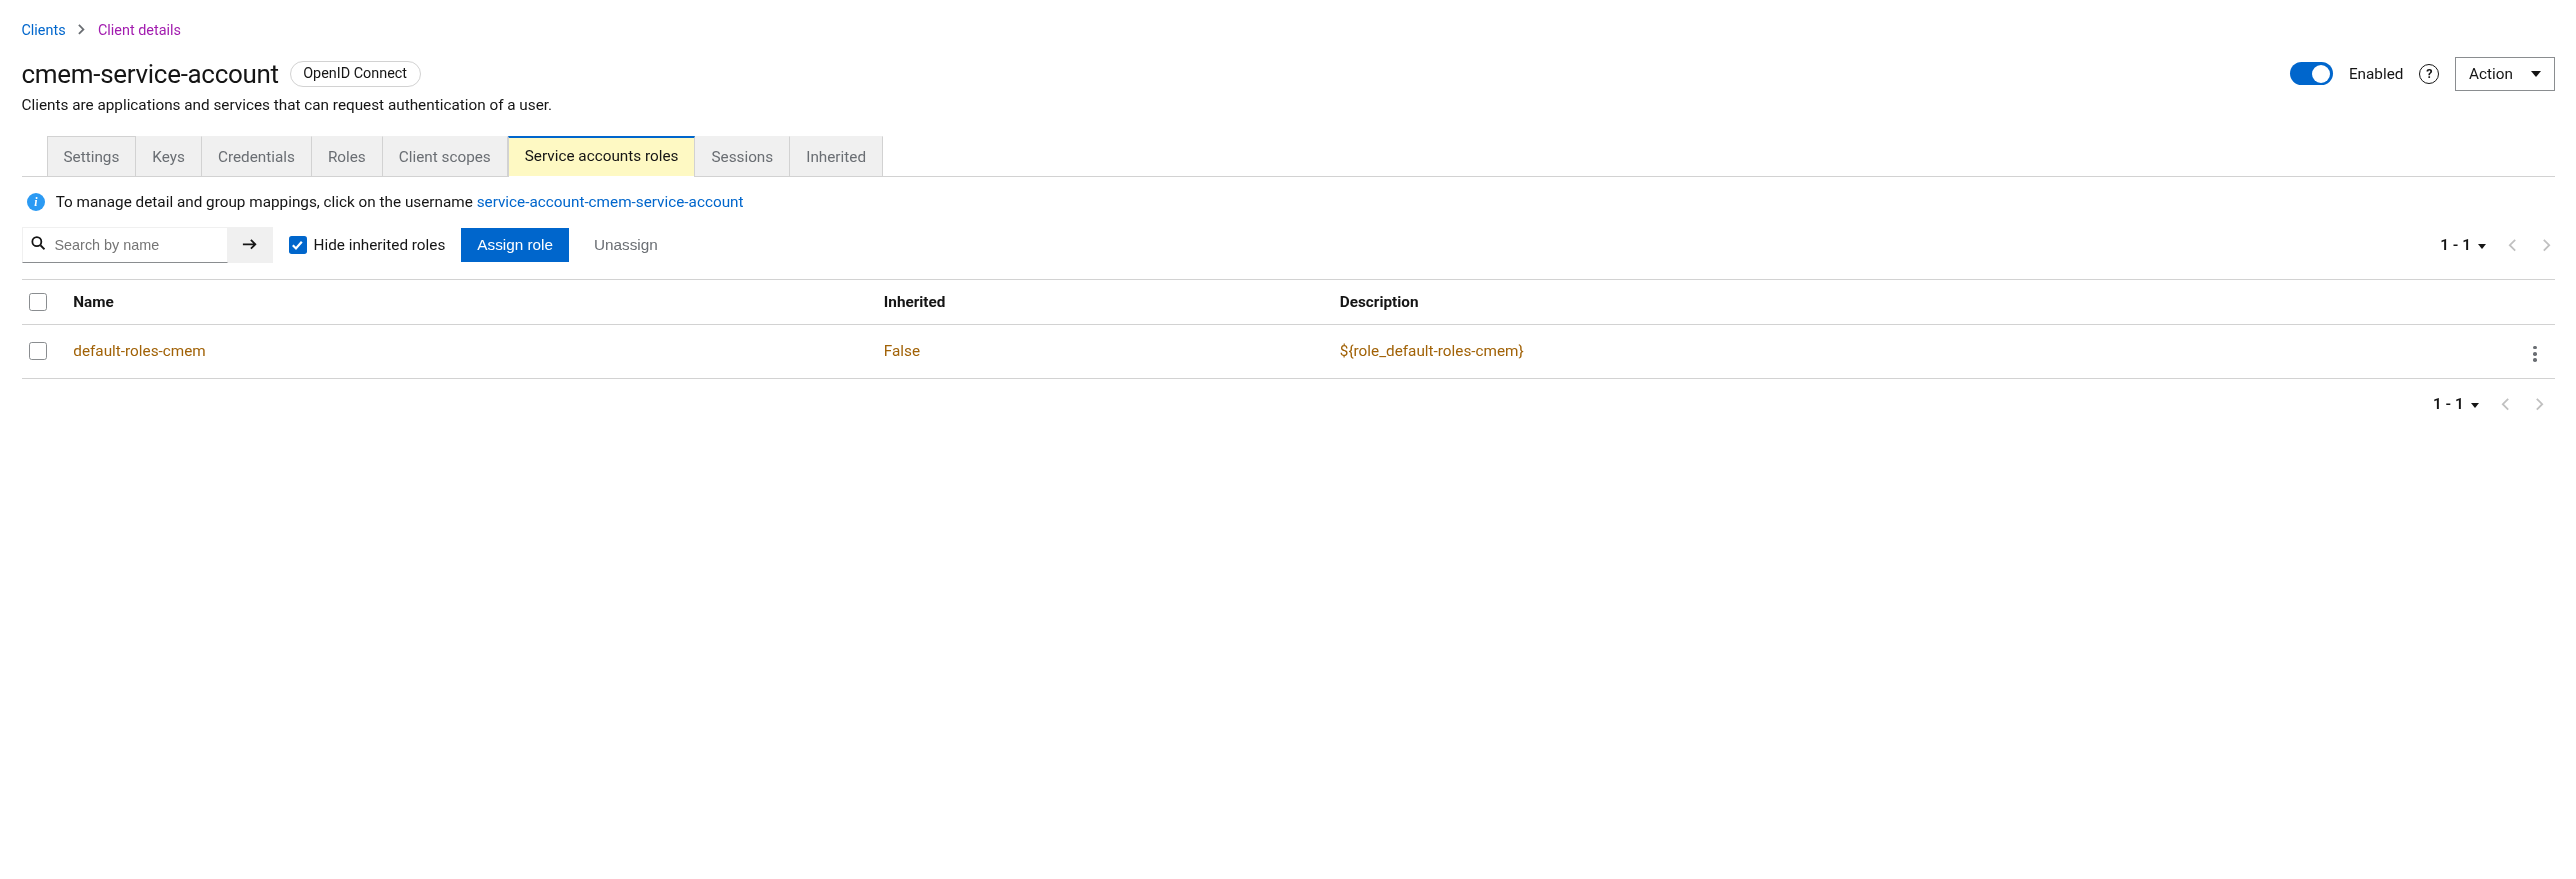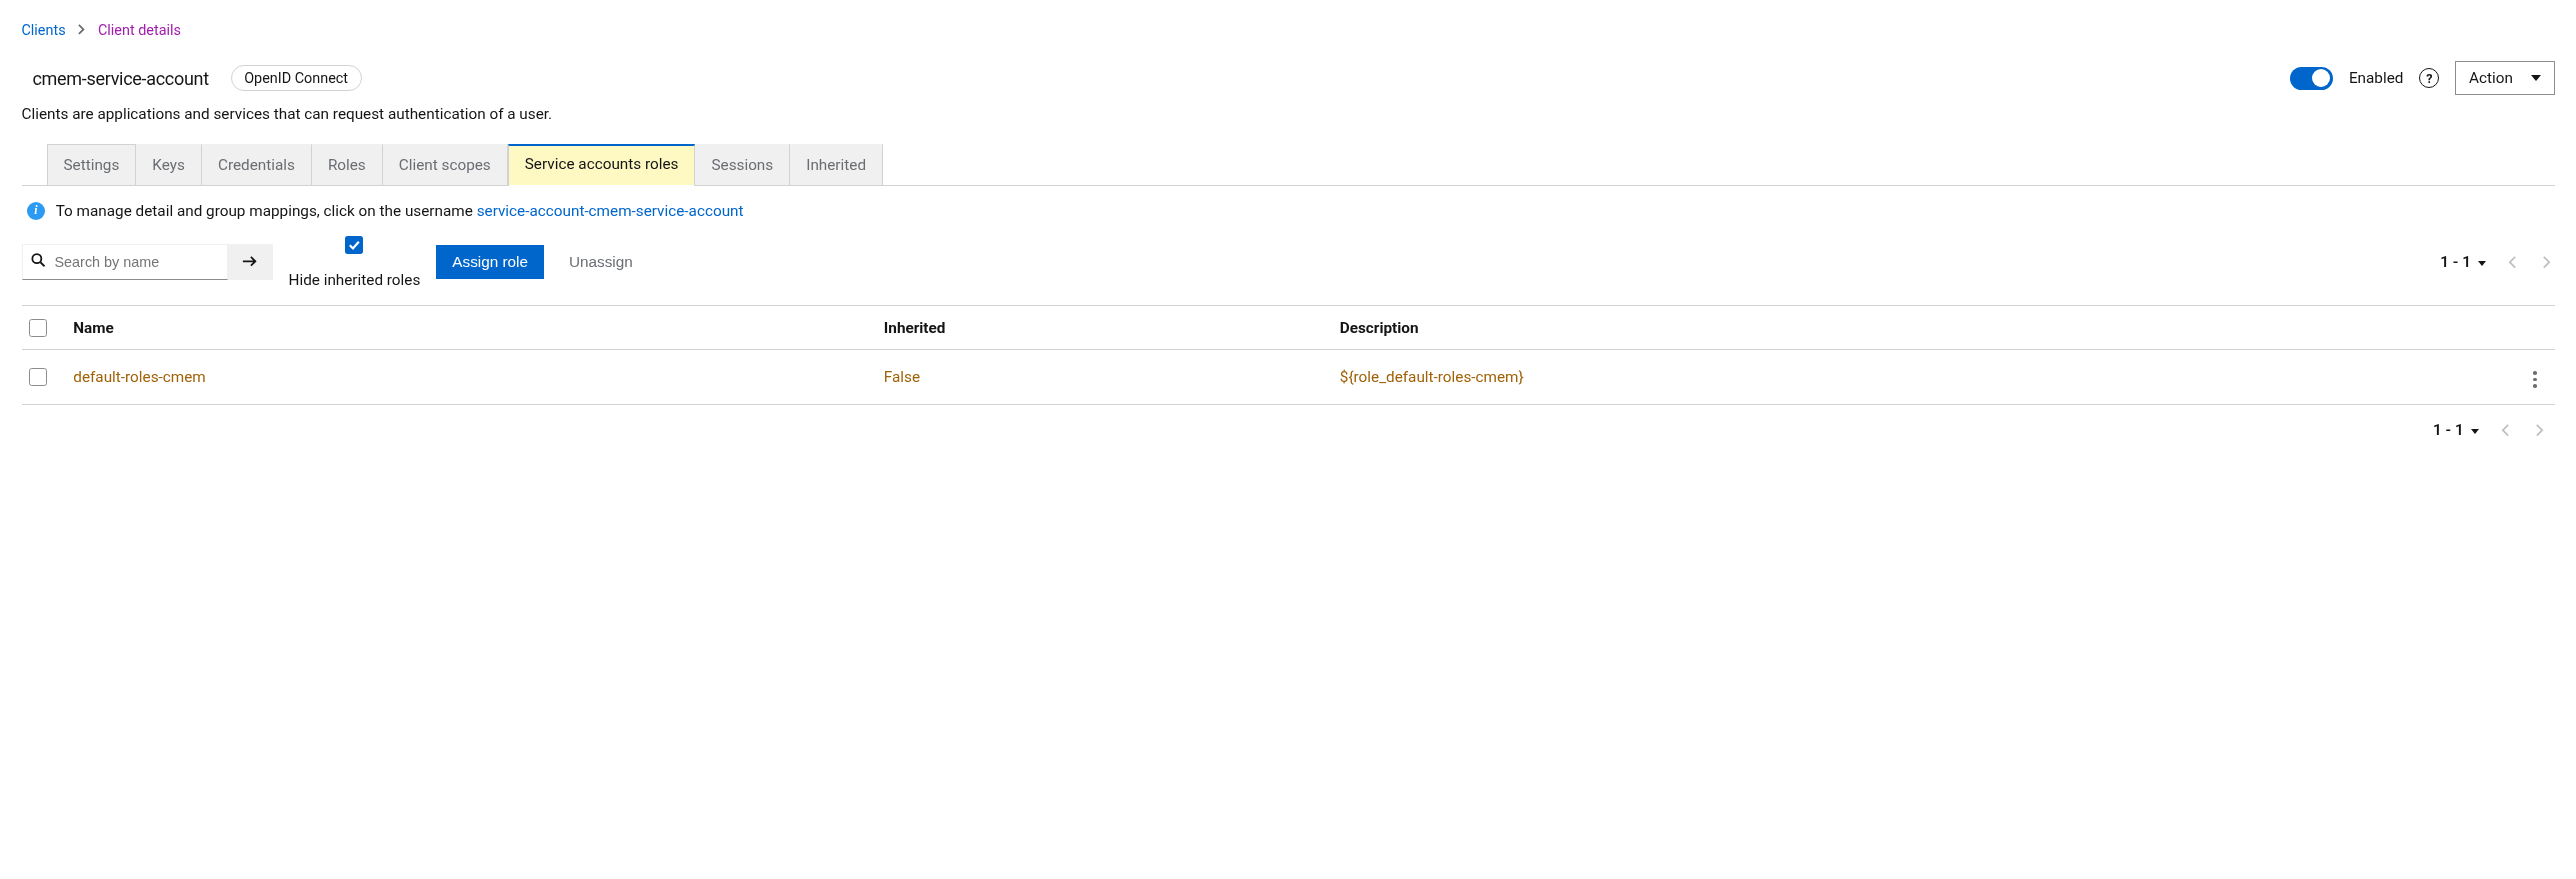--- a/index.html
+++ b/index.html
@@ -12,21 +12,21 @@
     background: #fff;
   }
   
   .breadcrumb { display: flex; align-items: center; gap: 12.6px; font-size: 14.4px; margin-bottom: 18px; }
   .breadcrumb-link { color: #0066cc; cursor: pointer; }
   .breadcrumb-sep { color: #6a6e73; font-size: 12.6px; }
   .breadcrumb-current { color: #a21caf; }
   
   .header-row { display: flex; align-items: center; justify-content: space-between; margin-bottom: 5.4px; }
   .title-group { display: flex; align-items: center; gap: 10.8px; }
-  .page-title { font-size: 18px; font-weight: 400; margin: 11px; letter-spacing: -0.3px; }
+  .page-title { font-size: 26px; font-weight: 400; margin: 0; letter-spacing: -0.3px; }
   .badge {
     border: 0.9px solid #d2d2d2;
     border-radius: 16px;
     padding: 3.6px 12.6px;
     font-size: 14.4px;
     color: #151515;
     background: #fff;
   }
   .header-actions { display: flex; align-items: center; gap: 16px; }
   
@@ -96,21 +96,21 @@
     padding: 0 9px 0 32px; font-size: 14.4px; outline: none;
     background: #fff;
   }
   .search-wrap { position: relative; }
   .search-icon-svg { position: absolute; left: 9px; top: 50%; transform: translateY(-50%); }
   .search-go {
     width: 45px; height: 36px; background: #f0f0f0; border: none;
     display: flex; align-items: center; justify-content: center; cursor: pointer;
   }
   
-  .checkbox-wrap { display: flex; align-items: center; gap: 17px; font-size: 15.3px; flex-direction: column; }
+  .checkbox-wrap { display: flex; align-items: center; gap: 7px; font-size: 15.3px; }
   .cb {
     width: 18px; height: 18px; border-radius: 2.7px; display: flex;
     align-items: center; justify-content: center; cursor: pointer;
   }
   .cb.checked { background: #0066cc; }
   .cb.unchecked { background: #fff; border: 0.9px solid #8a8d90; }
   .cb svg { display: block; }
   
   .btn-primary {
     background: #0066cc; color: #fff; border: none; padding: 8px 16px;

